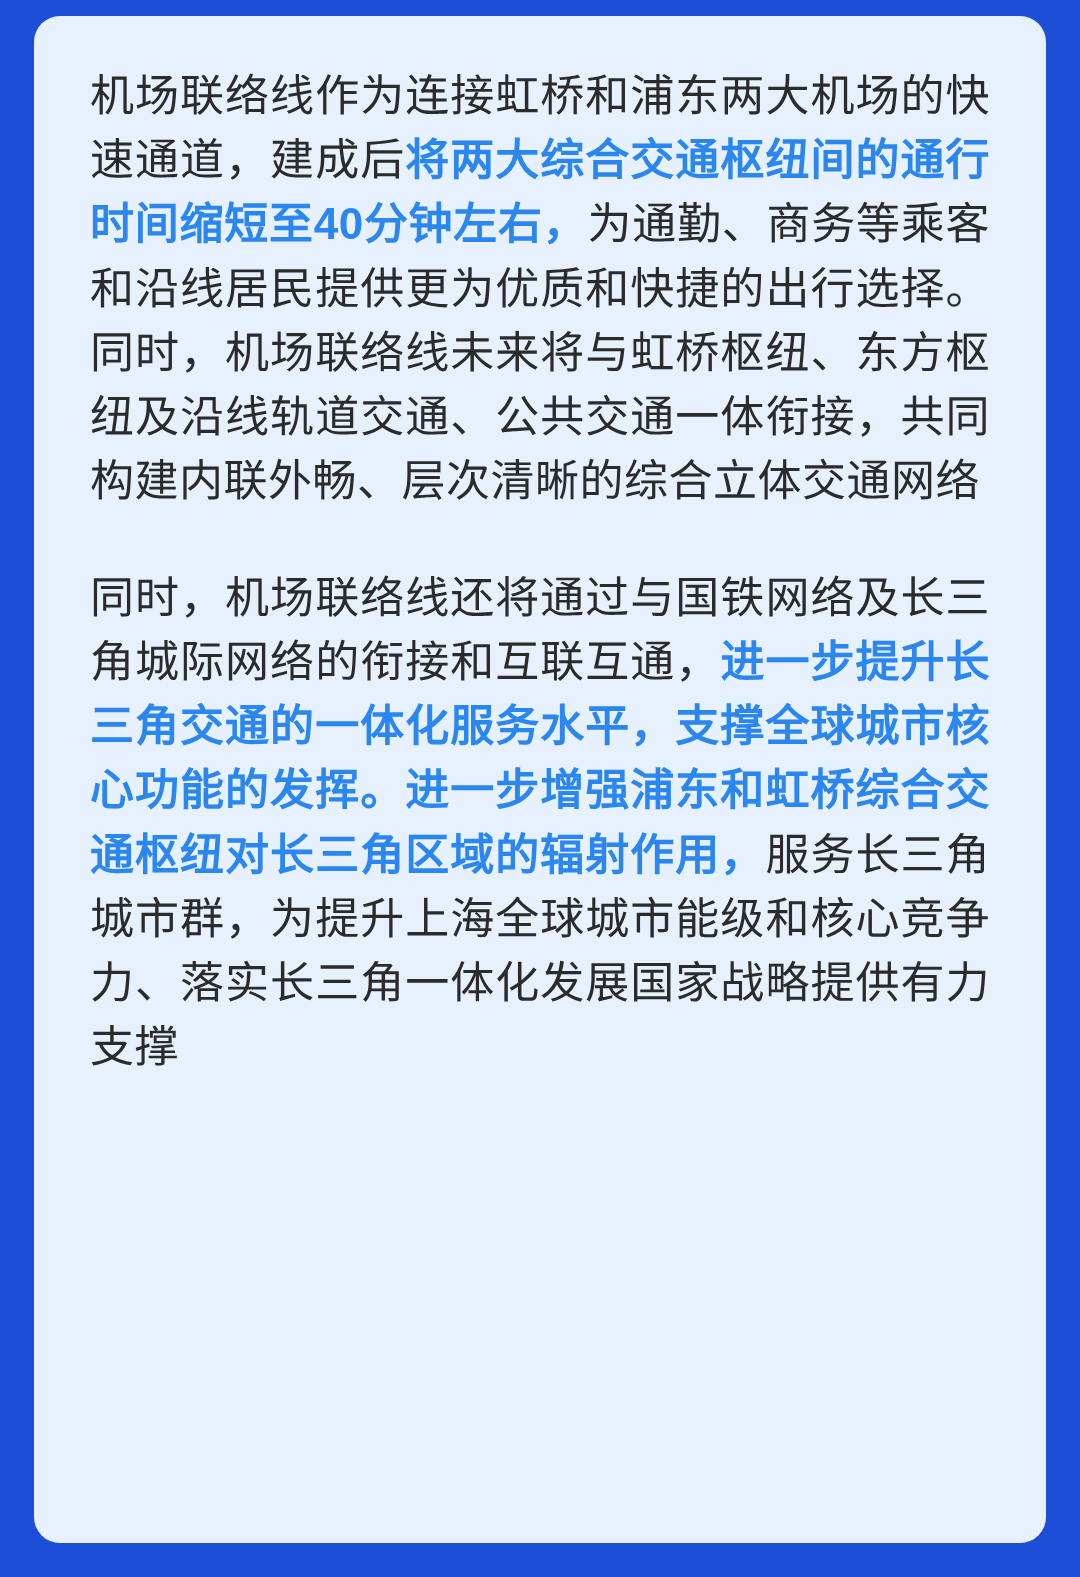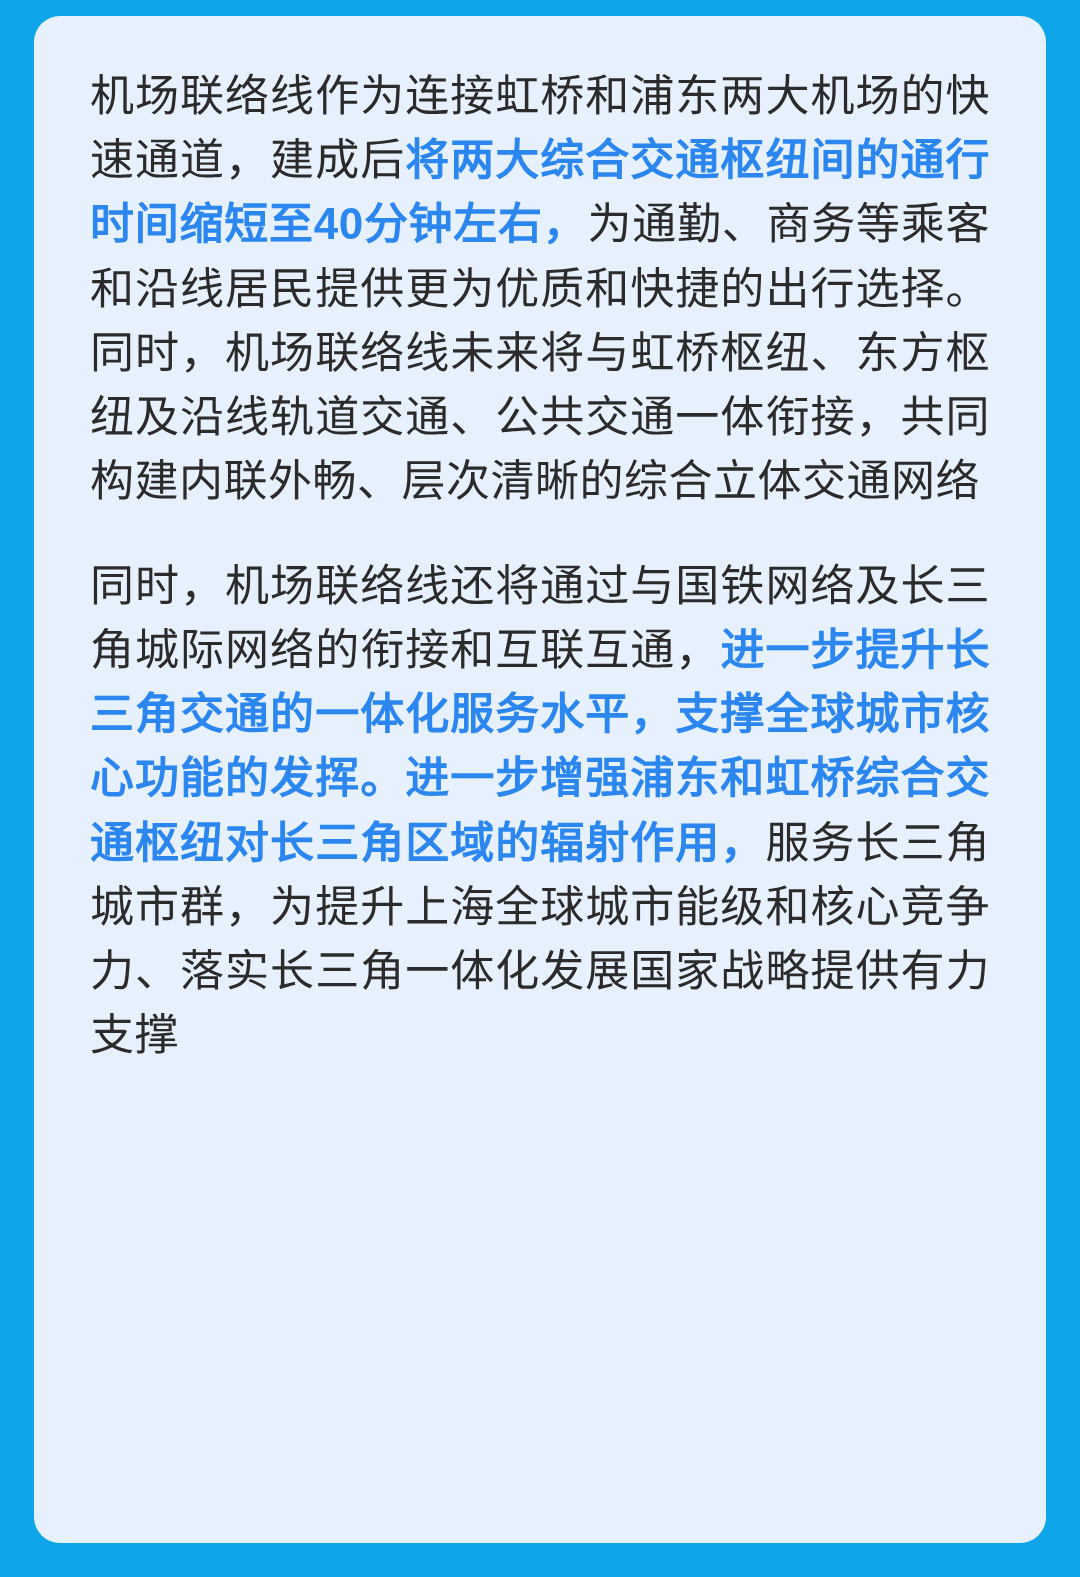--- a/index.html
+++ b/index.html
@@ -11,42 +11,42 @@
     width: 1080px;
     height: 1577px;
     font-family: "Liberation Sans", "DejaVu Sans", sans-serif;
     overflow: hidden;
   }
   .page {
     width: 1080px;
     height: 1577px;
     box-sizing: border-box;
     padding: 16px 34px 34px 34px;
-    background: #0ea5e9;
+    background: #1d4ed8;
   }
   .card {
     box-sizing: border-box;
     width: 100%;
     height: 100%;
     background: #e7f1fd;
     border-radius: 26px;
     padding: 48px 56px 40px 56px;
   }
   .para {
     margin: 0;
     font-size: 44px;
     line-height: 1.46;
     color: #2b2b2b;
     letter-spacing: 0.5px;
     text-align: justify;
     text-justify: inter-ideograph;
     font-weight: 400;
   }
   .para + .para {
-    margin-top: 40px;
+    margin-top: 52px;
   }
   .hl {
     color: #2b87ef;
     font-weight: 700;
   }
 </style>
 </head>
 <body>
 
 <div class="page">

